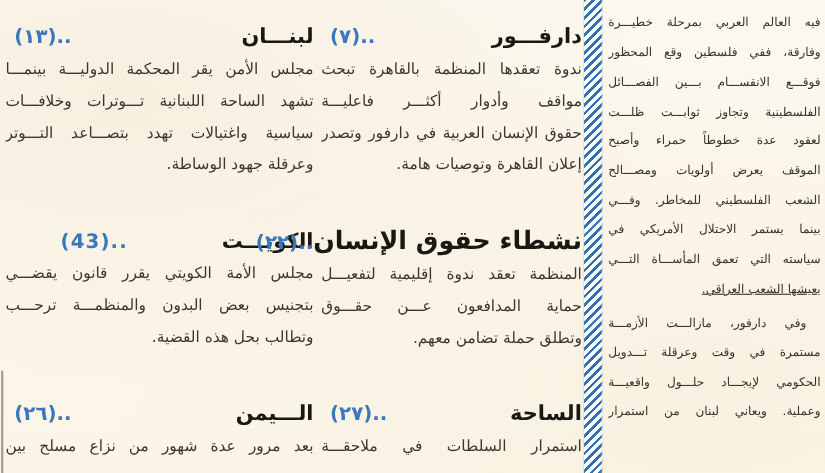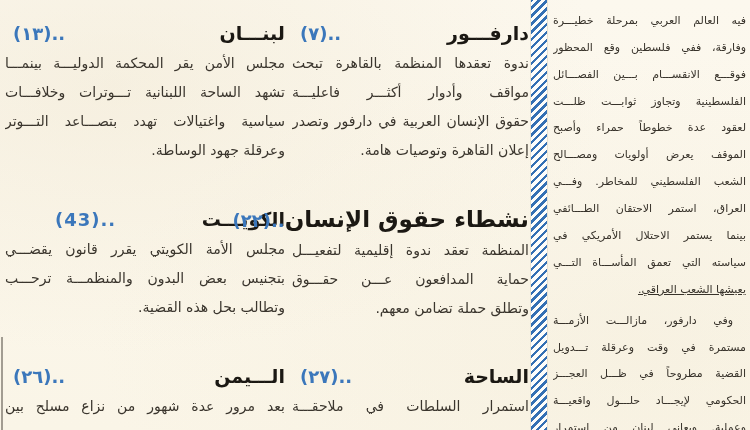--- a/index.html
+++ b/index.html
@@ -154,27 +154,25 @@
   <div class="col col-right">
     <div class="rc-inner">
       <div class="rline">يصدر هذا التقرير في وقت يمر</div>
       <div class="rline">فيه العالم العربي بمرحلة خطيـــرة</div>
       <div class="rline">وفارقة، ففي فلسطين وقع المحظور</div>
       <div class="rline">فوقـــع الانقســـام بـــين الفصـــائل</div>
       <div class="rline">الفلسطينية وتجاوز ثوابـــت ظلـــت</div>
       <div class="rline">لعقود عدة خطوطاً حمراء وأصبح</div>
       <div class="rline">الموقف يعرض أولويات ومصـــالح</div>
       <div class="rline">الشعب الفلسطيني للمخاطر. وفـــي</div>
-      <div class="rline">العراق، استمر الاحتقان الطـــائفي</div>
       <div class="rline">بينما يستمر الاحتلال الأمريكي في</div>
       <div class="rline">سياسته التي تعمق المأســـاة التـــي</div>
       <div class="rline end">يعيشها الشعب العراقي.</div>
       <div class="rline p2start">وفي دارفور، مازالـــت الأزمـــة</div>
       <div class="rline">مستمرة في وقت وعرقلة تـــدويل</div>
-      <div class="rline">القضية مطروحاً في ظـــل العجـــز</div>
       <div class="rline">الحكومي لإيجـــاد حلـــول واقعيـــة</div>
       <div class="rline">وعملية. ويعاني لبنان من استمرار</div>
 
     </div>
   </div>
 
   <div class="edge-artifact"></div>
 
 </div>
 

